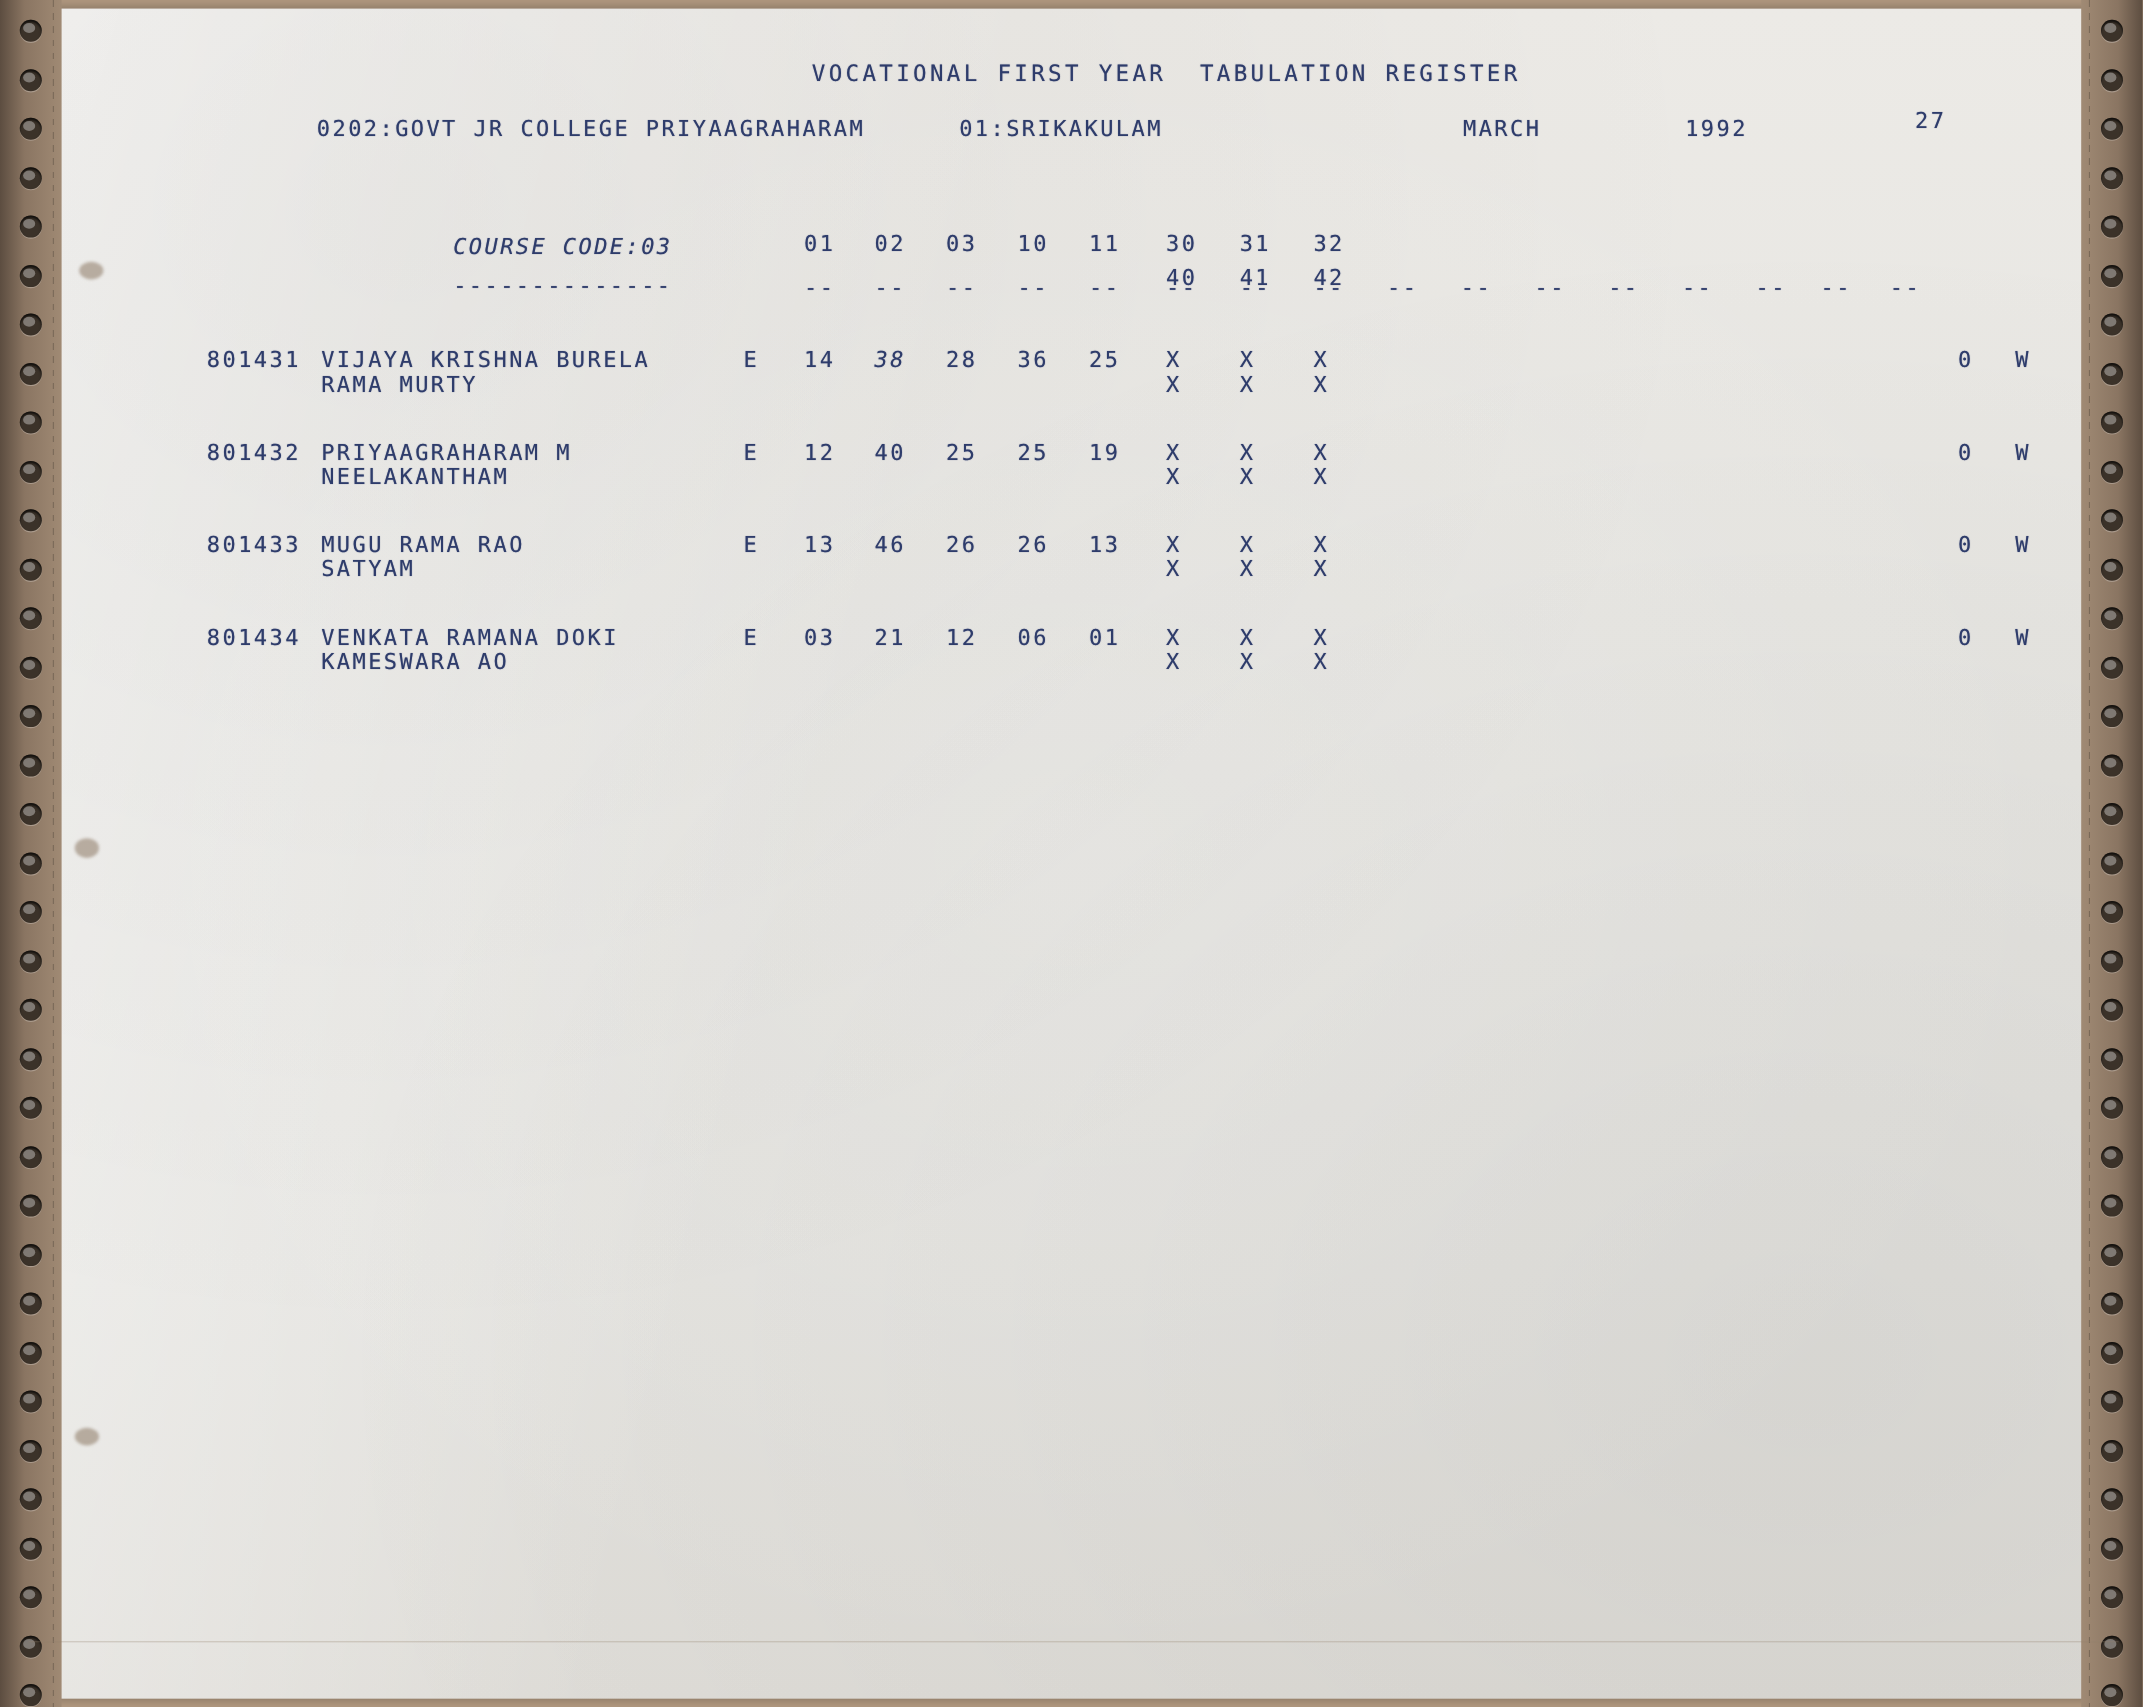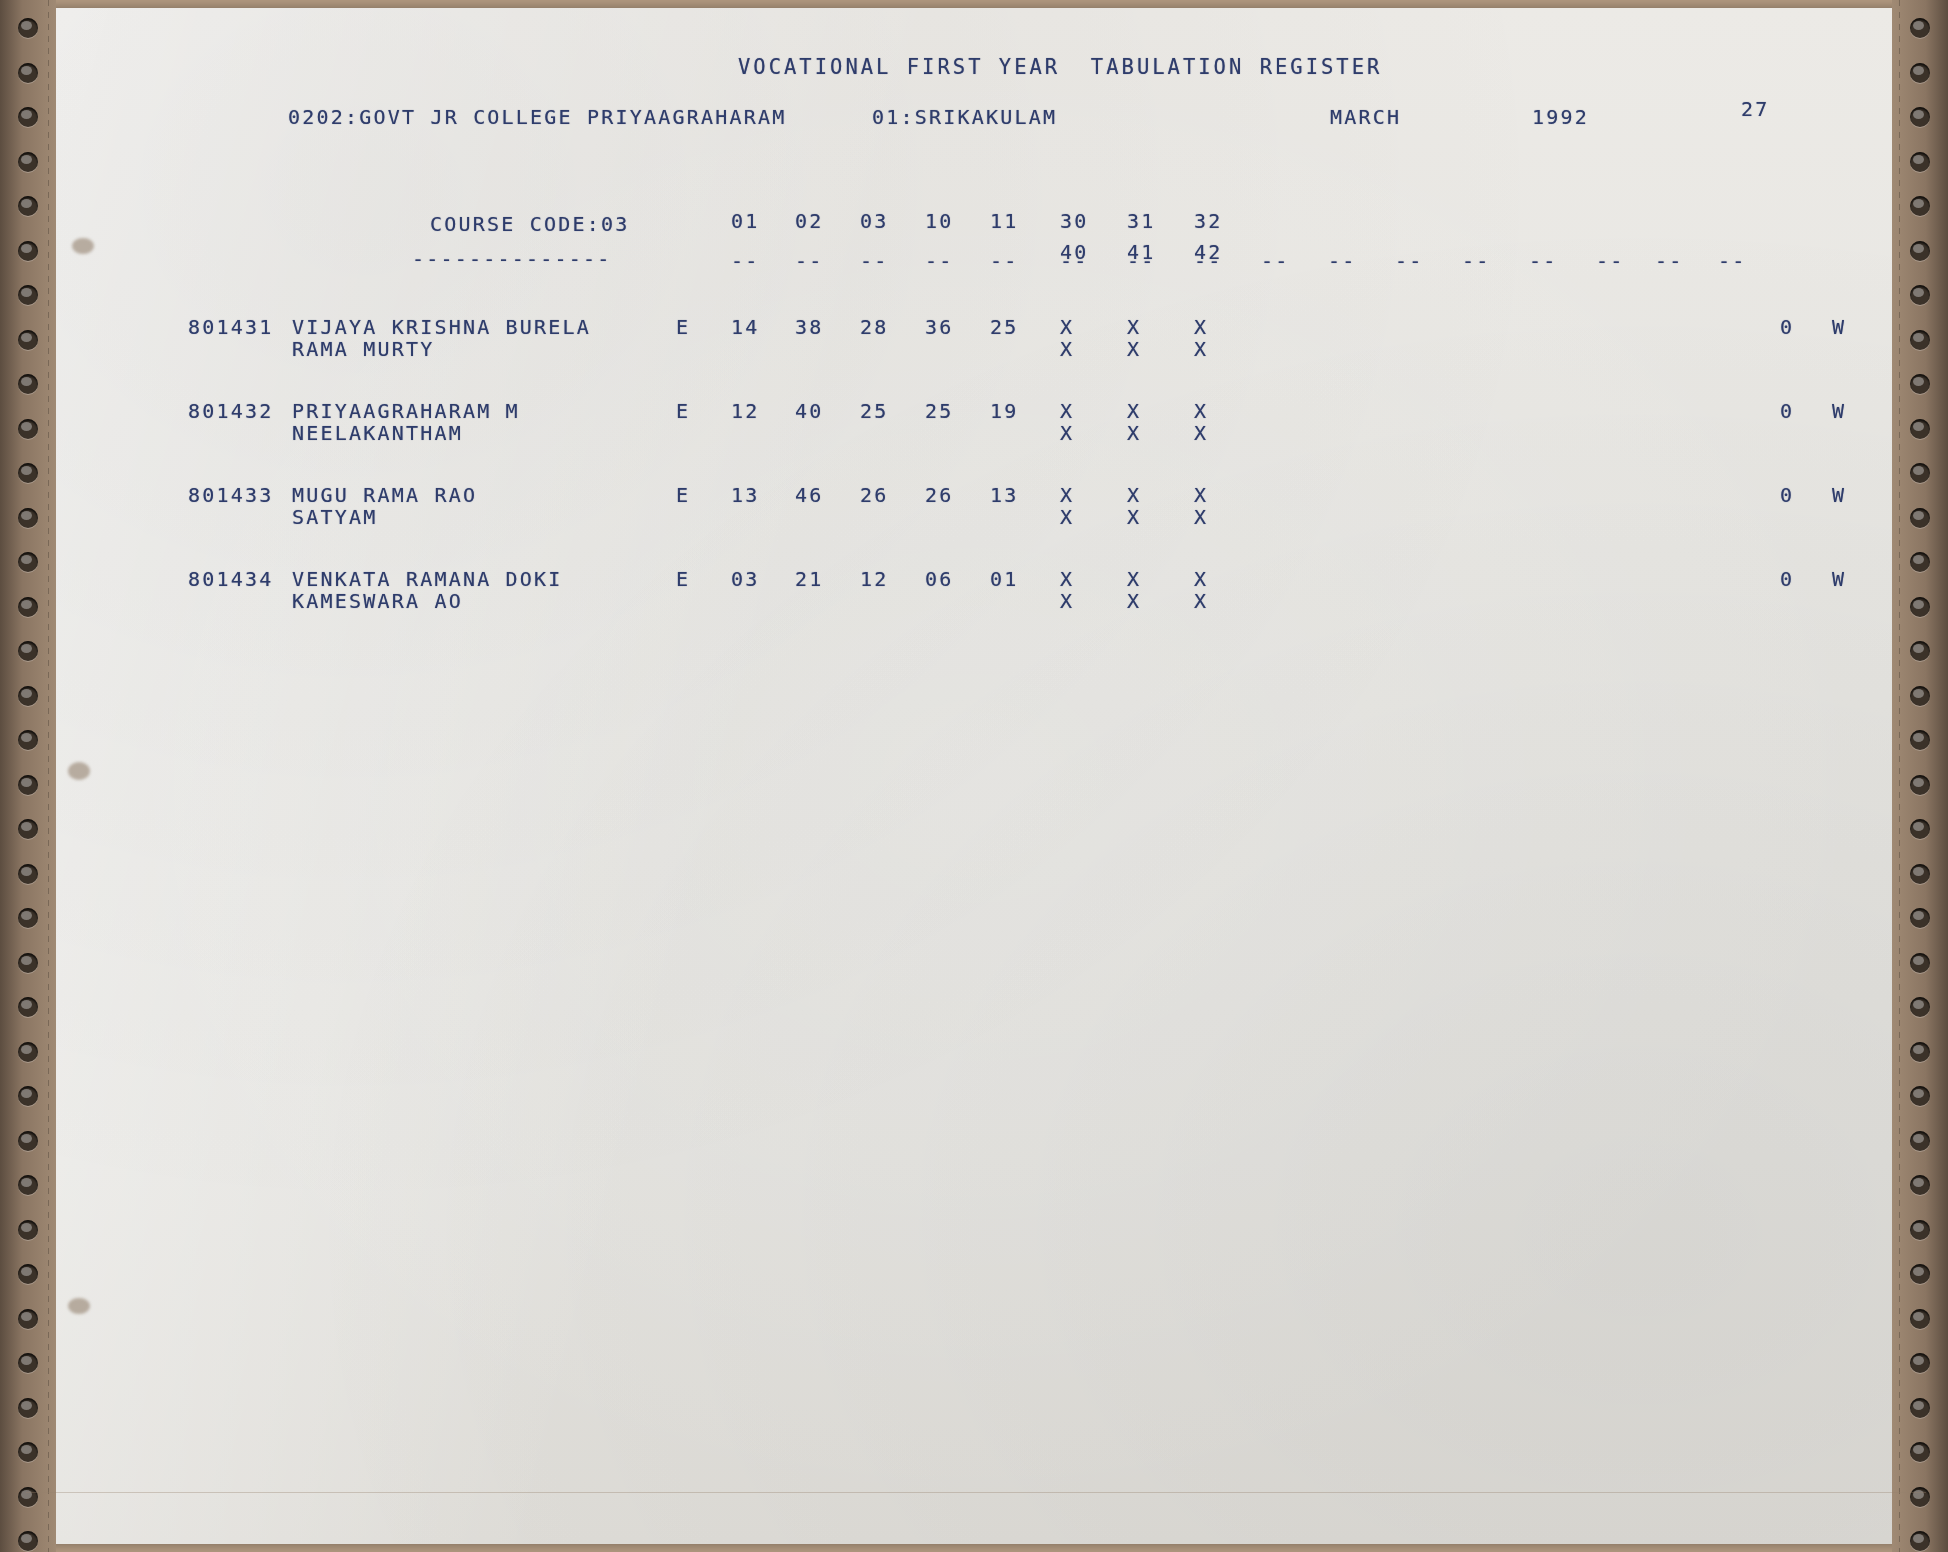--- a/index.html
+++ b/index.html
@@ -331,21 +331,21 @@
   <div class="fold" style="top:1492px;"></div>
 
   <div class="dm title" style="left:738px; top:55px;">VOCATIONAL FIRST YEAR  TABULATION REGISTER</div>
 
   <div class="dm" style="left:288px; top:105px;">0202:GOVT JR COLLEGE PRIYAAGRAHARAM</div>
   <div class="dm" style="left:872px; top:105px;">01:SRIKAKULAM</div>
   <div class="dm" style="left:1330px; top:105px;">MARCH</div>
   <div class="dm" style="left:1532px; top:105px;">1992</div>
   <div class="dm" style="left:1741px; top:97px;">27</div>
 
-  <div class="dm" style="left:430px; top:212px;">COURSE CODE:03</div>
+  <div class="dm" style="left:412px; top:212px;font-style:italic;">COURSE CODE:03</div>
   <div class="dm" style="left:412px; top:247px;">--------------</div>
 
   <div id="subject-codes-row1">
       <div class="dm" style="left: 731px; top: 209px;">01</div>
       <div class="dm" style="left: 795px; top: 209px;">02</div>
       <div class="dm" style="left: 860px; top: 209px;">03</div>
       <div class="dm" style="left: 925px; top: 209px;">10</div>
       <div class="dm" style="left: 990px; top: 209px;">11</div>
       <div class="dm" style="left: 1060px; top: 209px; text-align: right;">30</div>
       <div class="dm" style="left: 1127px; top: 209px;">31</div>
@@ -375,21 +375,21 @@
       <div class="dm" style="left: 1718px; top: 249px;">--</div>
     </div>
 
   <div id="student-rows">
       <div>
         <div class="dm" style="left: 188px; top: 315px;">801431</div>
         <div class="dm" style="left: 292px; top: 315px;">VIJAYA KRISHNA BURELA</div>
         <div class="dm" style="left: 292px; top: 337px; text-align: center;">RAMA MURTY</div>
         <div class="dm" style="left: 676px; top: 315px;">E</div>
         <div class="dm" style="left: 731px; top: 315px;">14</div>
-        <div class="dm" style="left: 795px; top: 315px;">38</div>
+        <div class="dm" style="left: 795px; top: 315px; font-style: italic;">38</div>
         <div class="dm" style="left: 860px; top: 315px;">28</div>
         <div class="dm" style="left: 925px; top: 315px;">36</div>
         <div class="dm" style="left: 990px; top: 315px;">25</div>
         <div class="dm" style="left: 1060px; top: 315px;">X</div>
         <div class="dm" style="left: 1127px; top: 315px;">X</div>
         <div class="dm" style="left: 1194px; top: 315px;">X</div>
         <div class="dm" style="left: 1060px; top: 337px;">X</div>
         <div class="dm" style="left: 1127px; top: 337px;">X</div>
         <div class="dm" style="left: 1194px; top: 337px;">X</div>
         <div class="dm" style="left: 1780px; top: 315px;">0</div>

